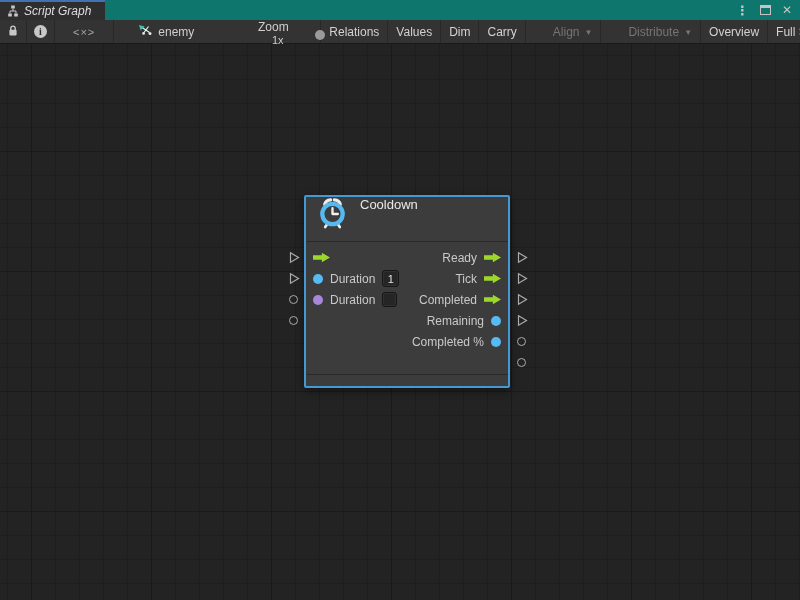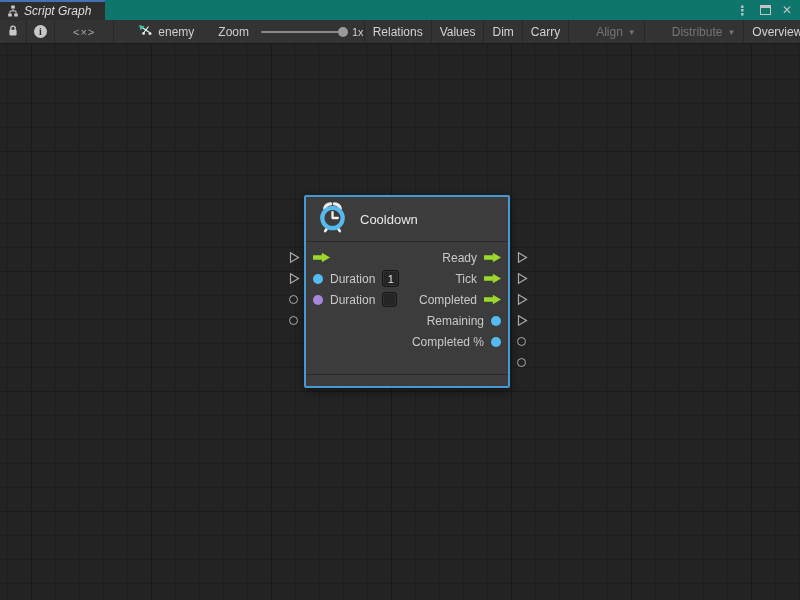--- a/index.html
+++ b/index.html
@@ -45,21 +45,21 @@
     padding: 0 8px; color: #d2d2d2; border-right: 1px solid #282828;
     background: transparent; border-top: 0; border-bottom: 0; border-left: 0;
     font-size: 12px; font-family: inherit; cursor: default; white-space: nowrap;
   }
   .tbtn.icon-btn { padding: 0 7px; }
   .tbtn.disabled { color: #757575; margin-left: 19px; }
   .dd-arrow { font-size: 8px; margin-left: 5px; position: relative; top: 1px; }
   .angle-x { color: #a8a8a8; letter-spacing: 1px; font-size: 11px; padding: 0 18px; }
 
   .graph-ref { display: flex; align-items: center; gap: 6px; margin-left: 24px; color: #cfcfcf; }
-  .zoom-group { display: flex; align-items: center; margin-left: 24px; }
+  .zoom-group { display: flex; align-items: center; margin-left: 32px; flex-direction: column; }
   .zoom-label { color: #cfcfcf; }
   .zoom-track {
     width: 82px; height: 2px; background: #8a8a8a; margin-left: 12px;
     position: relative; border-radius: 1px;
   }
   .zoom-handle {
     position: absolute; right: -5px; top: -4px; width: 10px; height: 10px;
     border-radius: 50%; background: #9a9a9a;
   }
   .zoom-value { margin-left: 9px; font-size: 11px; color: #cfcfcf; }
@@ -86,21 +86,21 @@
   }
 
   
   .node {
     position: absolute; left: 304px; top: 151px; width: 206px; height: 193px;
     background: #3c3c3c; border: 2px solid #4498d4; border-radius: 2px;
     box-shadow: 0 3px 10px rgba(0,0,0,0.45);
     display: flex; flex-direction: column;
   }
   .node-header {
-    height: 45px; flex: 0 0 45px; display: flex; align-items: center;
+    height: 45px; flex: 0 0 45px; display: flex; align-items: flex-start;
     padding: 0 10px; gap: 11px; border-bottom: 1px solid #2a2a2a;
   }
   .node-title { color: #e8e8e8; font-size: 13px; }
   .node-body { flex: 1 1 auto; padding: 5px 0 3px 0; }
   .node-row { height: 21px; display: flex; align-items: center; padding: 0 7px; gap: 19px; }
   .cell-left { display: flex; align-items: center; gap: 7px; }
   .cell-right { margin-left: auto; display: flex; align-items: center; gap: 7px; }
   .port-label { color: #c9c9c9; font-size: 12px; white-space: nowrap; }
   .flow-arrow {
     width: 17px; height: 11px; display: inline-block;

